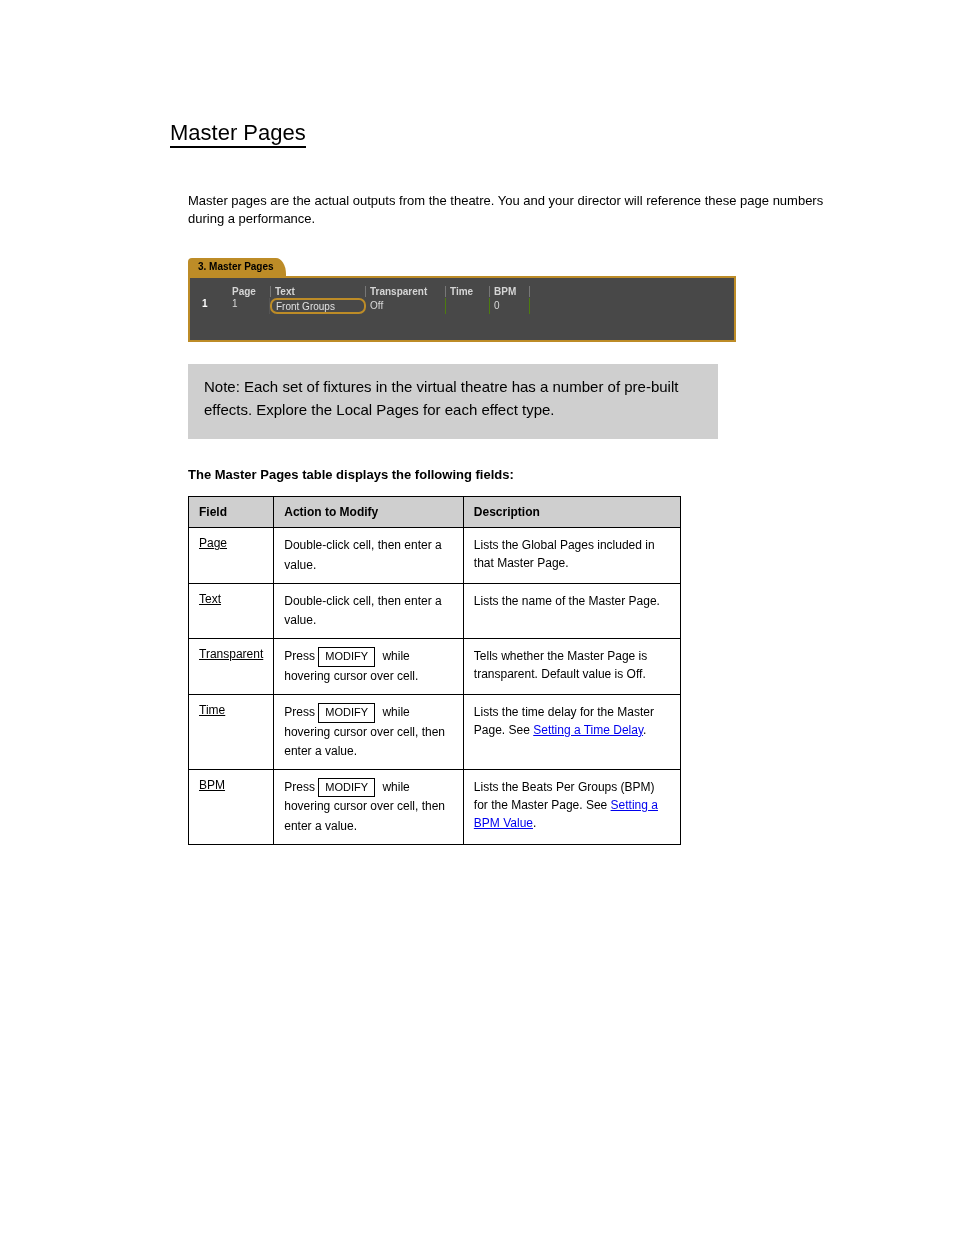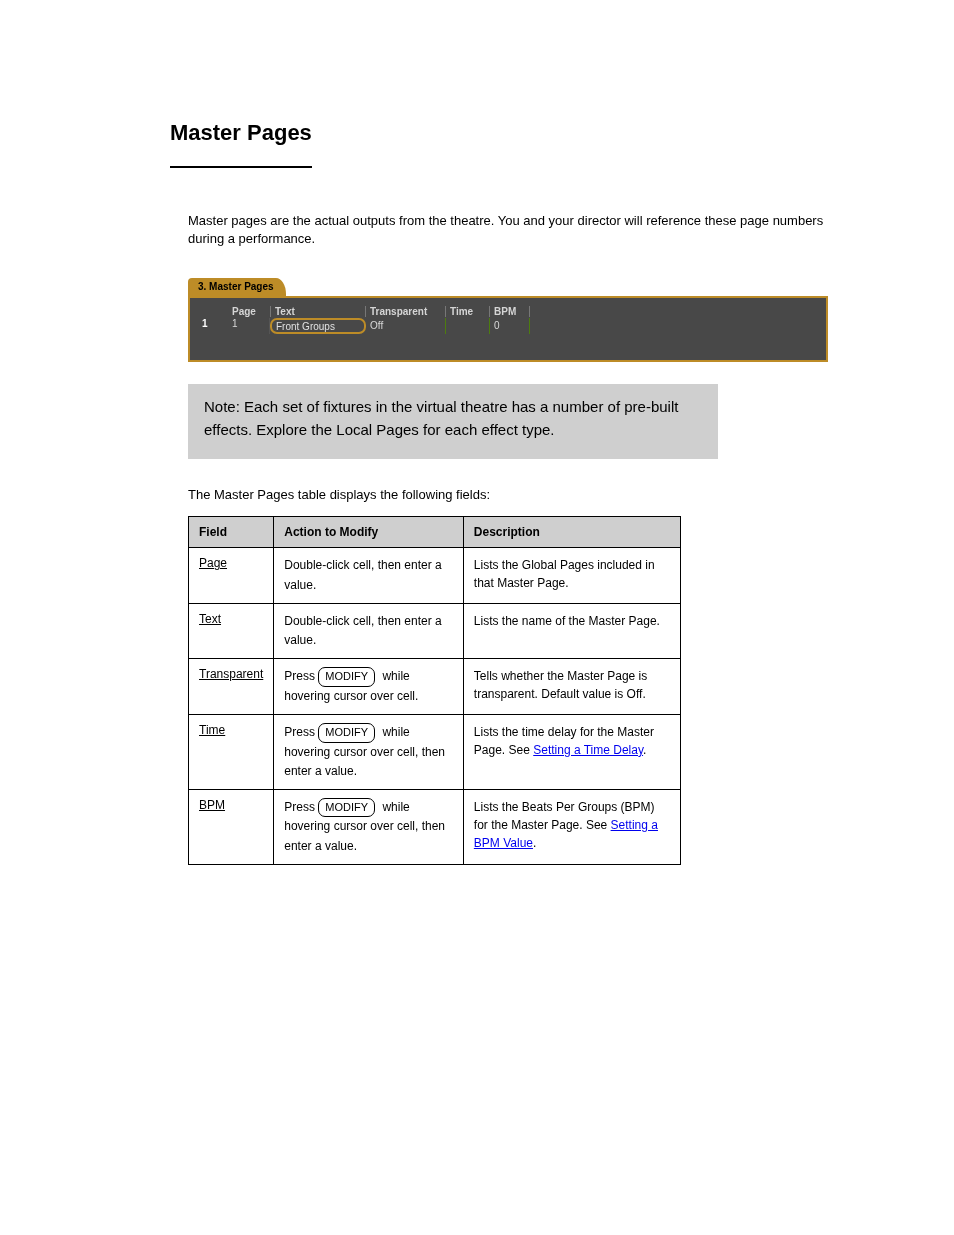--- a/index.html
+++ b/index.html
@@ -1,50 +1,50 @@
 <!DOCTYPE html>
 <html><head>
 <meta charset="utf-8">
 <style>
   * { box-sizing: border-box; margin: 0; padding: 0; }
   html, body { width: 954px; background: #fff; font-family: Arial, Helvetica, sans-serif; color: #000; }
   .page { padding: 60px 80px 100px 80px; }
   .header { margin-top: 60px; margin-bottom: 10px; margin-left: 90px; }
-  .header h2 { font-size: 22px; font-weight: bold; display: inline-block; border-bottom: 2px solid #000; padding-bottom: 20px; }
+  .header h2 { font-size: 22px; font-weight: normal; display: inline-block; border-bottom: 2px solid #000; padding-bottom: 0; }
   .intro { margin-left: 108px; margin-top: 44px; font-size: 13px; line-height: 1.4; max-width: 640px; }
 
   
-  .shot-wrap { margin: 30px 0 22px 108px; width: 640px; }
+  .shot-wrap { margin: 30px 0 22px 108px; width: 548px; }
   .tab-bar { display: flex; position: relative; height: 18px; }
   .tab { background: #bd8c27; color: #000; font-size: 10px; font-weight: bold; padding: 3px 12px 2px 10px; border-top-left-radius: 4px; border-top-right-radius: 10px 16px; position: relative; }
   .panel { border: 2px solid #bd8c27; background: #484848; padding: 8px 12px 26px 12px; color: #e6e6e6; }
   .cols { display: flex; font-size: 10px; font-weight: bold; color: #d5d5d5; }
   .col-index { width: 28px; }
   .col-page { width: 40px; padding-left: 2px; }
   .col-text { width: 96px; padding-left: 4px; border-right: 1px solid #777; border-left: 1px solid #777; }
   .col-trans { width: 80px; padding-left: 4px; border-right: 1px solid #777; }
   .col-time { width: 44px; padding-left: 4px; border-right: 1px solid #777; }
   .col-bpm { width: 40px; padding-left: 4px; border-right: 1px solid #777; }
   .row { display: flex; font-size: 10px; color: #d8d8d8; margin-top: 1px; }
   .row .col-index { font-weight: bold; color: #fff; }
   .row .col-page { border-right: 1px solid #555; }
   .row .col-text { border: 2px solid #bd8c27; border-radius: 7px; color: #e0e0e0; height: 16px; line-height: 14px; }
   .row .col-trans, .row .col-time, .row .col-bpm { border-right: 1px solid #4d7c0f; height: 16px; line-height: 16px; }
 
   
   .notebox { margin: 0 0 0 108px; background: #cfcfcf; width: 530px; padding: 12px 16px 18px 16px; font-size: 15px; line-height: 1.5; }
 
-  .fieldsline { margin: 28px 0 14px 108px; font-size: 13px; }
+  .fieldsline { margin: 28px 0 14px 108px; font-size: 13px; font-weight: bold; }
 
   
   table.fields { border-collapse: collapse; margin-left: 108px; width: 493px; font-size: 12px; }
   table.fields th, table.fields td { border: 1px solid #000; padding: 8px 10px; vertical-align: top; text-align: left; }
   table.fields thead th { background: #cfcfcf; font-weight: bold; }
   .underline-cell { text-decoration: underline; display: inline-block; padding-bottom: 0; }
-  .modbtn { display: inline-block; border: 1px solid #000; border-radius: 7px; padding: 0 6px; font-size: 11px; font-family: Arial; background: #fff; margin-right: 4px; }
+  .modbtn { display: inline-block; border: 1px solid #000; border-radius: 0; padding: 0 6px; font-size: 11px; font-family: Arial; background: #fff; margin-right: 4px; }
   .hyperlink { color: #0000ee; }
   td.actioncell { line-height: 1.6; }
   td.desc { line-height: 1.5; }
 </style>
 </head>
 <body>
 
 <div class="page">
   <div class="header">
     <h2>Master Pages</h2>

